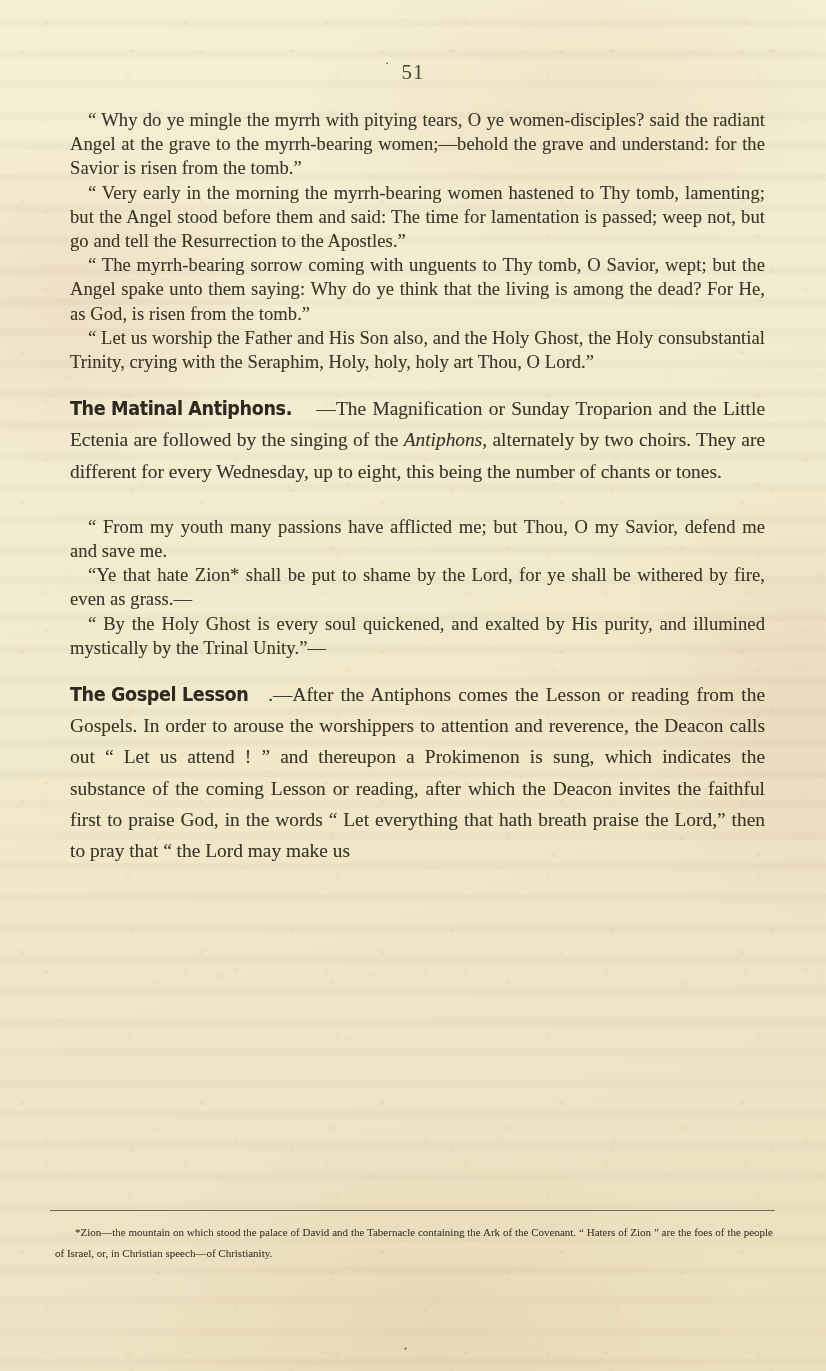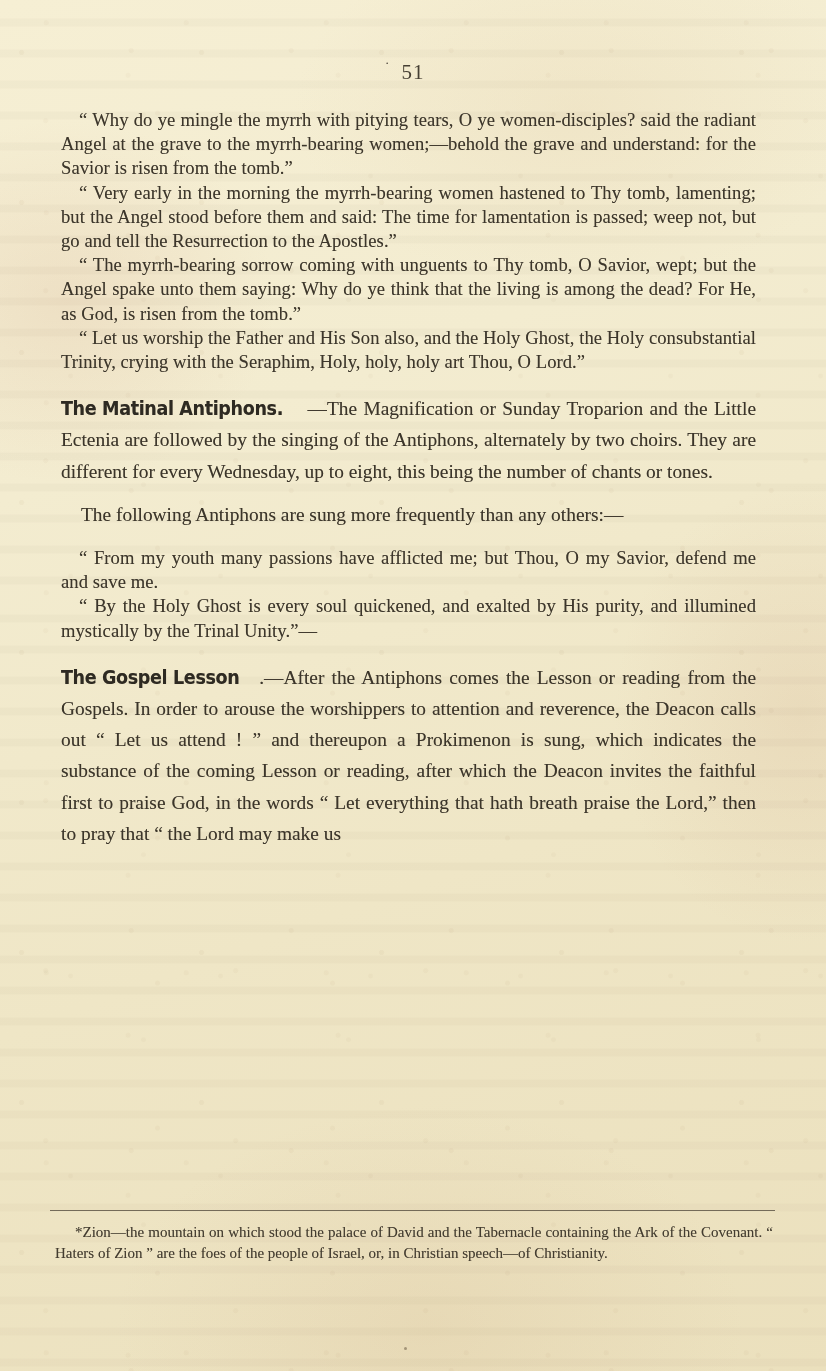--- a/index.html
+++ b/index.html
@@ -75,21 +75,21 @@
   .folio .dot {
     position: absolute;
     left: 385px;
     top: -5px;
     font-size: 13px;
     color: #4a4238;
   }
 
   .content {
     position: absolute;
-    left: 61px;
+    left: 70px;
     top: 108px;
     width: 695px;
   }
 
   
   .quoteblock {
     font-size: 18.6px;
     line-height: 24.2px;
     text-align: justify;
     color: #3c362b;
@@ -120,38 +120,38 @@
   .runhead {
     font-family: "DejaVu Sans", "Liberation Sans", sans-serif;
     font-weight: bold;
     font-size: 19.5px;
     letter-spacing: -0.4px;
     color: #2e2a22;
     transform: scaleX(0.90);
     transform-origin: left center;
     display: inline-block;
   }
-  .ital { }
+  .ital { font-style: italic; }
 
   .rule {
     position: absolute;
     left: 50px;
     top: 1210px;
     width: 725px;
     height: 0;
     border-top: 1.6px solid #5a5243;
     opacity: 0.82;
   }
 
   .footnote {
     position: absolute;
     left: 55px;
     top: 1222px;
     width: 718px;
-    font-size: 15px;
+    font-size: 11px;
     line-height: 20.6px;
     text-align: justify;
     color: #433c30;
   }
   .footnote p { margin: 0; text-indent: 20px; }
 
   .bottom-speck {
     position: absolute;
     left: 404px;
     top: 1347px;
@@ -187,27 +187,27 @@
 
     <div class="spacer-lg"></div>
 
     <div class="bodyblock inky">
       <p class="noindent">
         <span class="runhead">The Matinal Antiphons.</span><span>—</span><span>The Magnification or Sunday Troparion and the Little Ectenia are followed by the singing of the </span><span class="ital">Antiphons</span><span>, alternately by two choirs.  They are different for every Wednesday, up to eight, this being the number of chants or tones.</span>
       </p>
 
       <div class="spacer-sm"></div>
 
-      <p>The following Antiphons are sung more frequently than any others:—</p>
     </div>
 
     <div class="spacer-md"></div>
 
     <div class="quoteblock inky">
       <p>“ From my youth many passions have afflicted me; but Thou, O my Savior, defend me and save me.</p>
+      <p>“Ye that hate Zion* shall be put to shame by the Lord, for ye shall be withered by fire, even as grass.—</p>
       <p>“ By the Holy Ghost is every soul quickened, and exalted by His purity, and illumined mystically by the Trinal Unity.”—</p>
     </div>
 
     <div class="spacer-lg"></div>
 
     <div class="bodyblock inky">
       <p class="noindent">
         <span class="runhead">The Gospel Lesson</span><span>.—</span><span>After the Antiphons comes the Lesson or reading from the Gospels.   In order to arouse the worshippers to attention and reverence, the Deacon calls out “ Let us attend ! ” and thereupon a Prokimenon is sung, which indicates the substance of the coming Lesson or reading, after which the Deacon invites the faithful first to praise God, in the words “ Let everything that hath breath praise the Lord,” then to pray that “ the Lord may make us</span>
       </p>
     </div>

